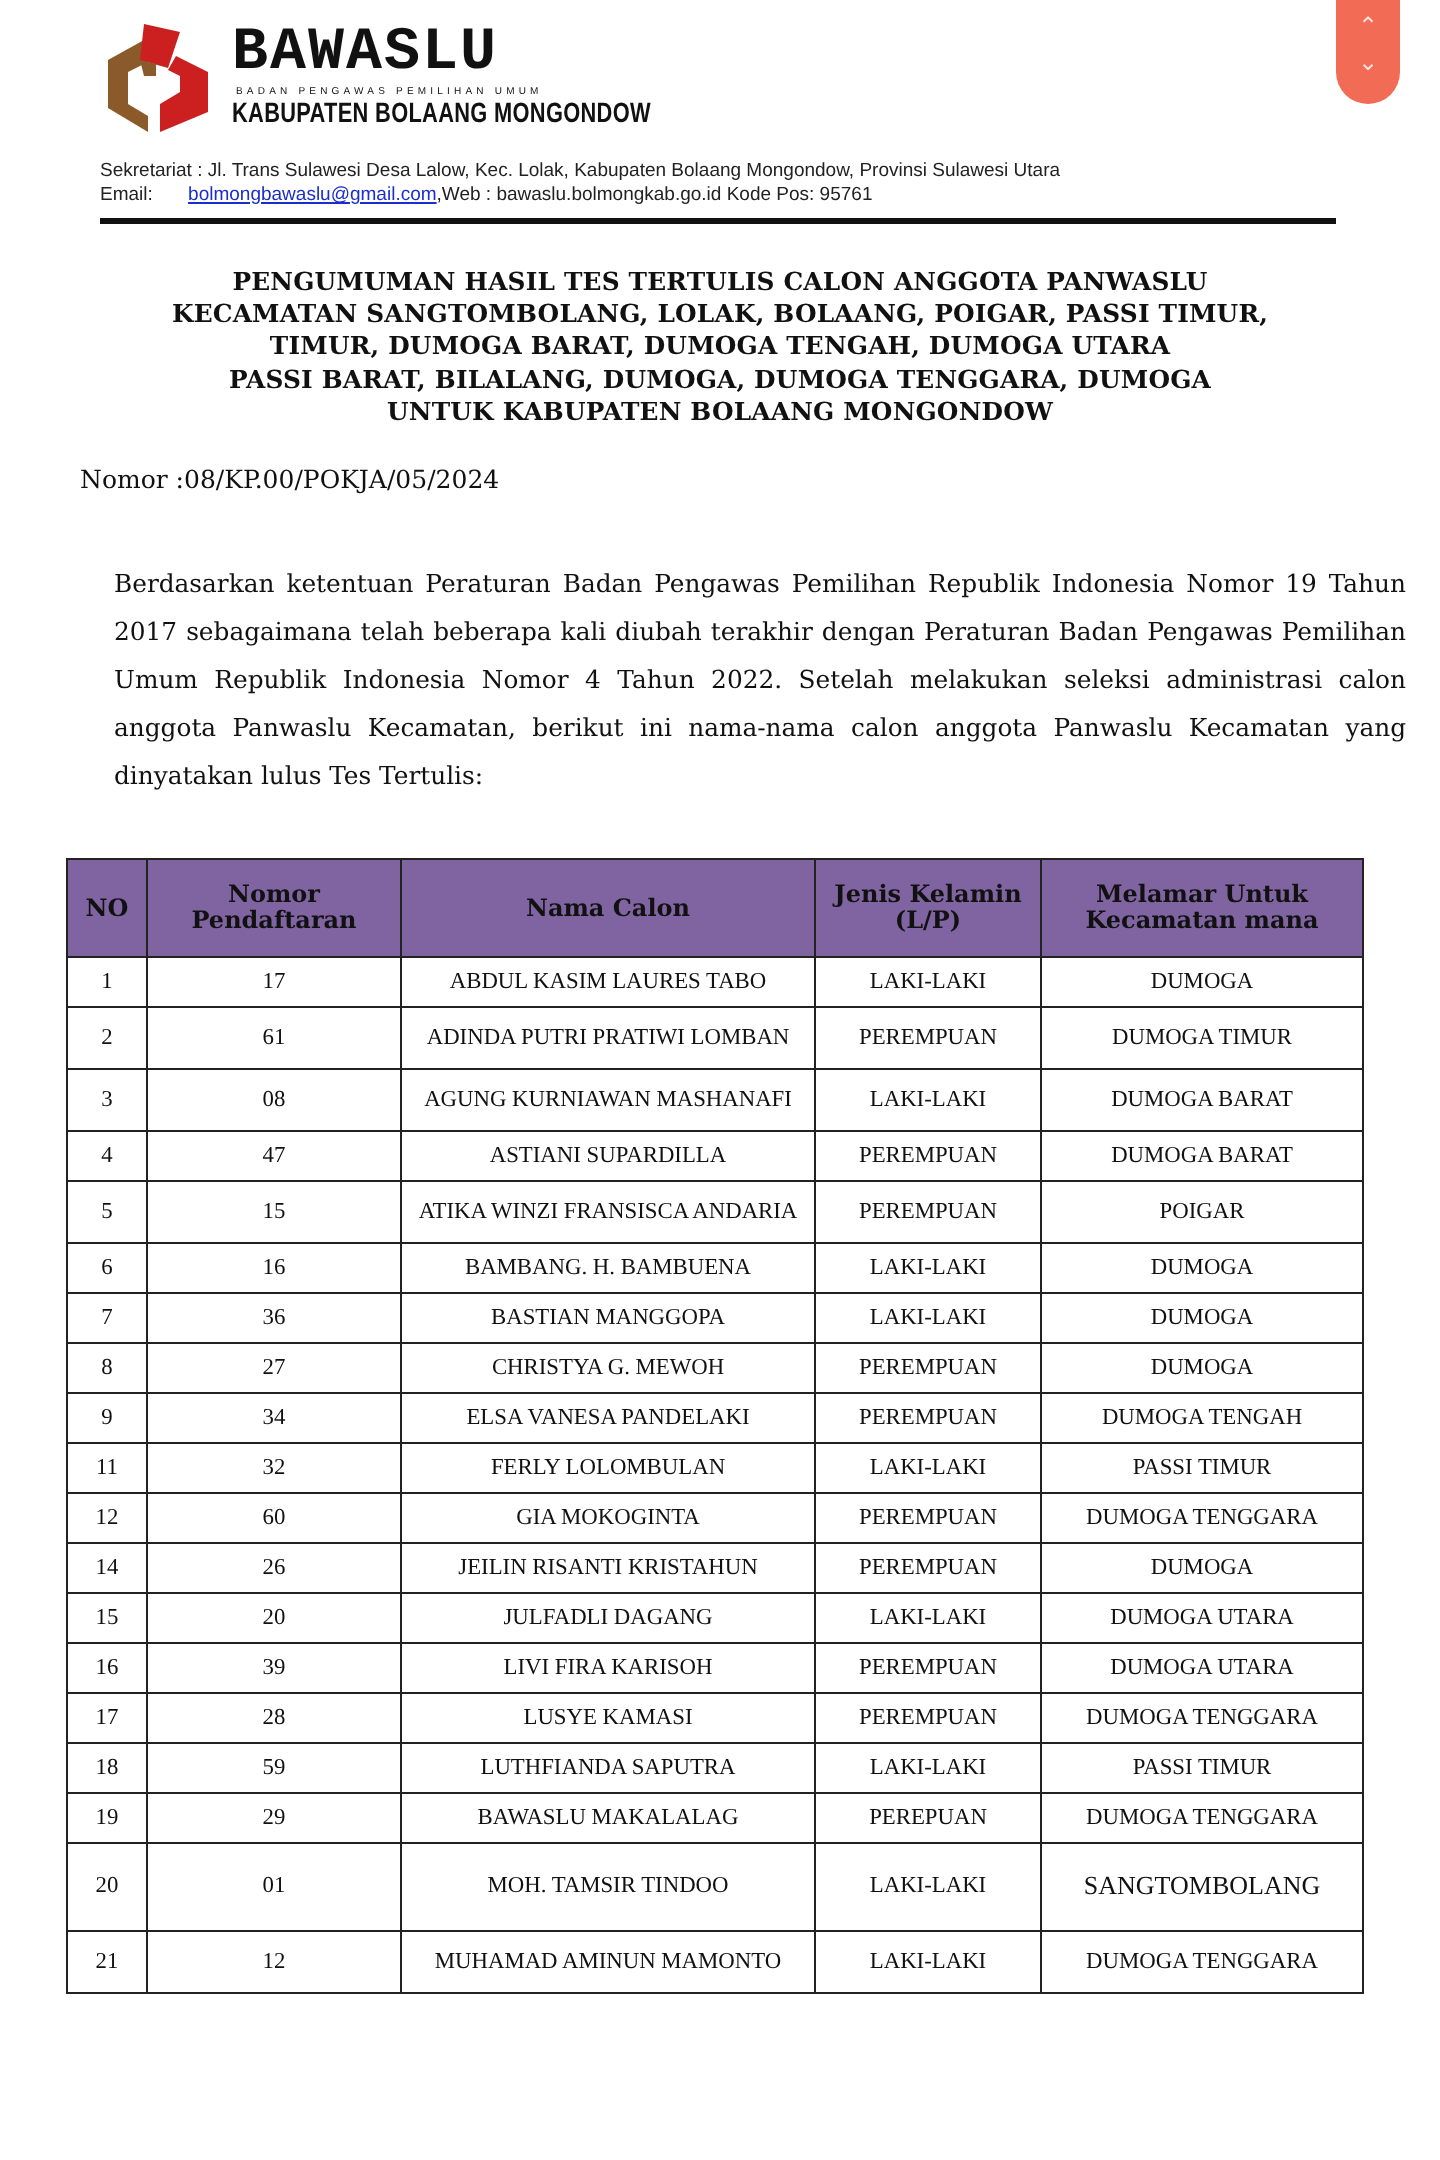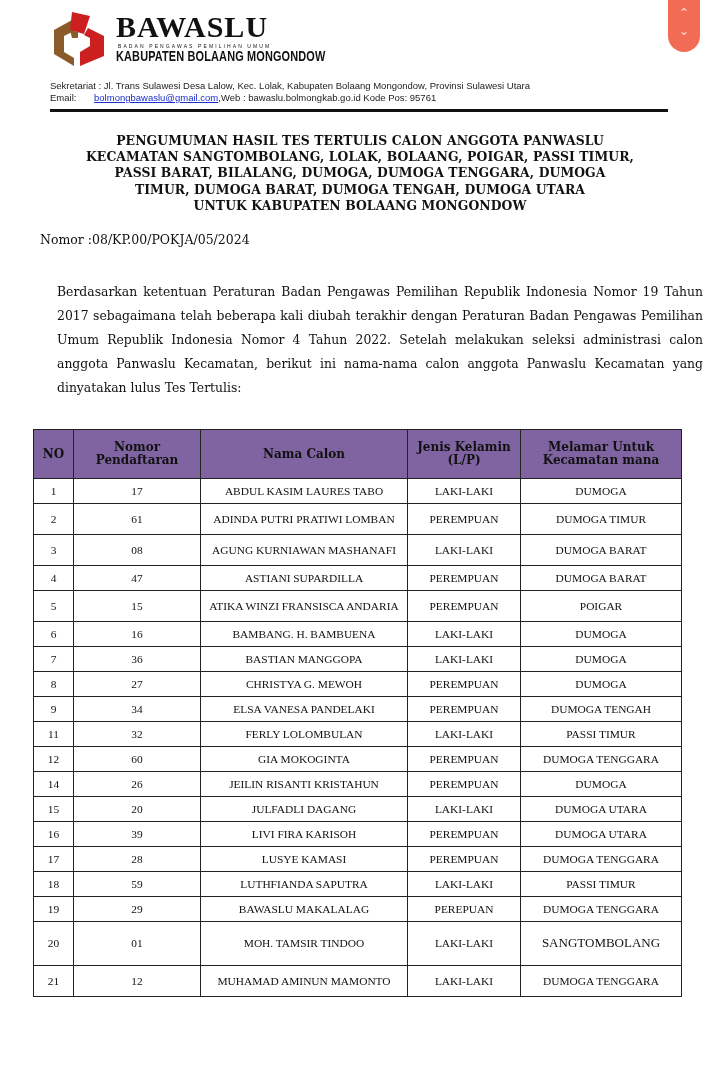--- a/index.html
+++ b/index.html
@@ -1,20 +1,20 @@
 <!DOCTYPE html>
 <html><head>
 <meta charset="utf-8">
 <style>
   html, body { margin: 0; padding: 0; background: #ffffff; }
   body { width: 720px; height: 1080px; position: relative; overflow: hidden; font-family: "DejaVu Serif", serif; color: #111; }
 
   .letterhead { position: absolute; left: 50px; top: 6px; width: 620px; height: 60px; }
   .logo-mark { position: absolute; left: 0; top: 2px; width: 60px; height: 60px; }
-  .brand-name { position: absolute; left: 66px; top: 6px; font-family: Liberation Serif, serif; font-weight: bold; font-size: 30px; letter-spacing: 1px; color: #111; line-height: 30px; }
+  .brand-name { position: absolute; left: 66px; top: 6px; font-family: Liberation Mono, monospace; font-weight: bold; font-size: 30px; letter-spacing: 1px; color: #111; line-height: 30px; }
   .brand-sub { position: absolute; left: 68px; top: 37px; font-family: "Liberation Sans", sans-serif; font-size: 5px; letter-spacing: 2.1px; color: #111; }
   .brand-region { position: absolute; left: 66px; top: 42px; font-family: "Liberation Sans", sans-serif; font-weight: bold; font-size: 14px; color: #111; transform: scaleX(0.78); transform-origin: left top; letter-spacing: 0.2px; }
 
   .address { position: absolute; left: 50px; top: 80px; font-family: "Liberation Sans", sans-serif; font-size: 9.5px; line-height: 12px; color: #222; }
   .address a { color: #1a2ecf; text-decoration: underline; padding-left: 15px; }
   .rule { position: absolute; left: 50px; top: 109px; width: 618px; height: 3px; background: #111; }
 
   .scroll-pill { position: absolute; left: 668px; top: 0; width: 32px; height: 52px; background: #f26b55; border-radius: 0 0 16px 16px; }
   .scroll-pill .arr { position: absolute; left: 0; width: 32px; text-align: center; color: #fde2dc; font-family: "DejaVu Sans", sans-serif; font-size: 12px; line-height: 14px; cursor: pointer; }
 
@@ -56,22 +56,22 @@
 <div class="rule"></div>
 
 <div class="scroll-pill">
   <div class="arr" style="top:6px;">⌃</div>
   <div class="arr" style="top:24px;">⌄</div>
 </div>
 
 <div class="title">
   <div>PENGUMUMAN HASIL TES TERTULIS CALON ANGGOTA PANWASLU</div>
   <div>KECAMATAN SANGTOMBOLANG, LOLAK, BOLAANG, POIGAR, PASSI TIMUR,</div>
+  <div>TIMUR, DUMOGA BARAT, DUMOGA TENGAH, DUMOGA UTARA</div>
   <div>PASSI BARAT, BILALANG, DUMOGA, DUMOGA  TENGGARA, DUMOGA</div>
-  <div>TIMUR, DUMOGA BARAT, DUMOGA TENGAH, DUMOGA UTARA</div>
   <div>UNTUK KABUPATEN BOLAANG MONGONDOW</div>
 </div>
 <div class="nomor">Nomor :08/KP.00/POKJA/05/2024</div>
 
 <div class="paragraph">Berdasarkan ketentuan Peraturan Badan Pengawas Pemilihan Republik Indonesia Nomor 19 Tahun 2017 sebagaimana telah beberapa kali diubah terakhir dengan Peraturan Badan Pengawas Pemilihan Umum Republik Indonesia Nomor 4 Tahun 2022. Setelah melakukan seleksi administrasi calon anggota Panwaslu Kecamatan, berikut ini nama-nama calon anggota Panwaslu Kecamatan yang dinyatakan lulus Tes Tertulis:</div>
 
 <table class="results">
   <colgroup>
     <col style="width:40px">
       <col style="width:127px">

